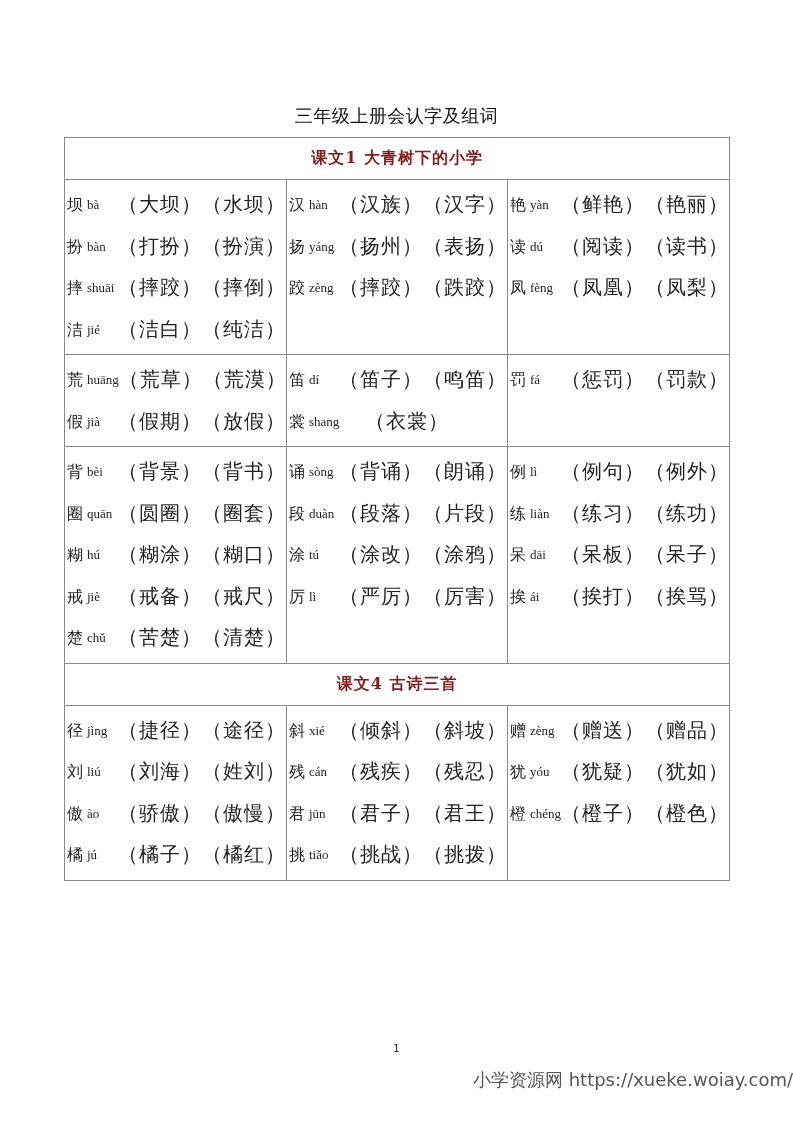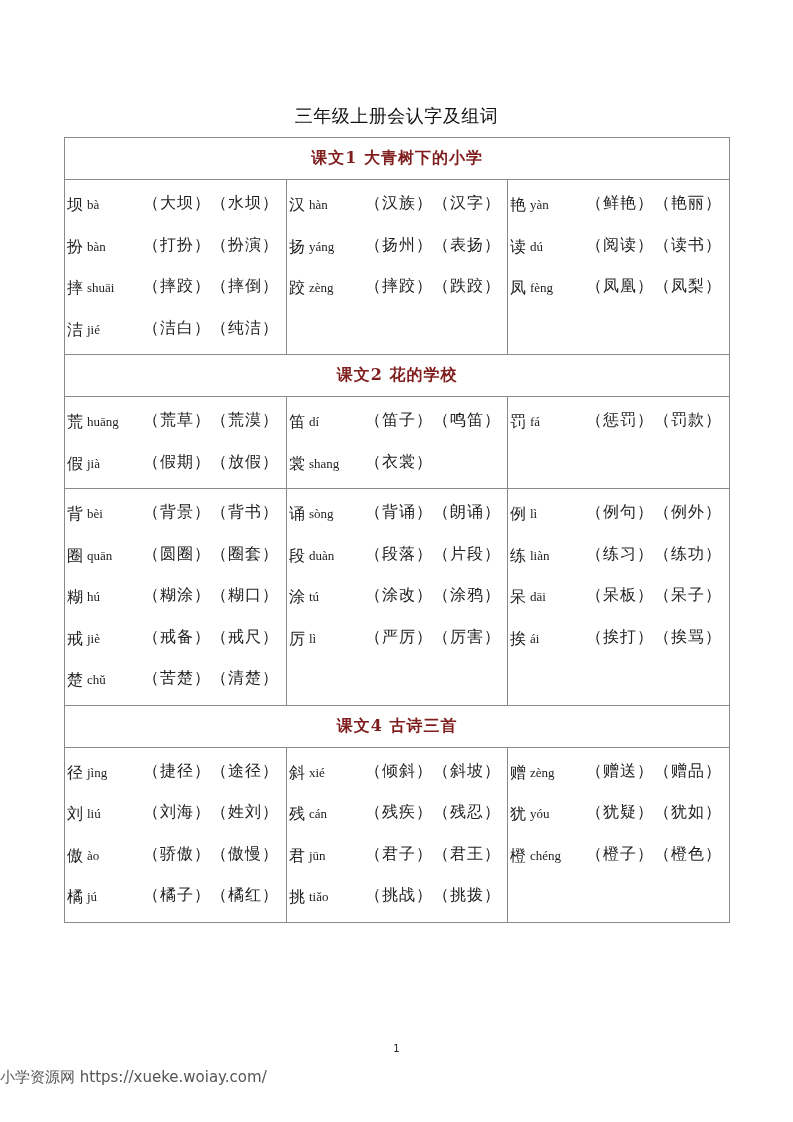--- a/index.html
+++ b/index.html
@@ -28,28 +28,28 @@
     .cell-inner { padding: 4px 0 4px 2px; }
     .entry {
       height: 41.5px; line-height: 41.5px; white-space: nowrap;
       font-size: 16px; display: flex; align-items: center;
     }
     .entry .ch { font-family: "DejaVu Serif", serif; font-size: 16px; color: #222; }
     .entry .py {
       font-family: Liberation Serif, serif; font-size: 13px; color: #222;
       margin-left: 4px; display: inline-block; width: 56px;
     }
-    .entry .words { font-family: Liberation Mono, monospace; font-size: 16px; color: #222; letter-spacing: 1px; }
+    .entry .words { font-family: Liberation Serif, serif; font-size: 20px; color: #222; letter-spacing: 1px; }
     .page-num {
       position: absolute; top: 1043px; left: 0; width: 793px; text-align: center;
       font-size: 10px; color: #222;
     }
     .footer {
-      position: absolute; top: 1068px; left: 0; width: 793px; text-align: left;
-      font-size: 15px; color: #555; font-family: "DejaVu Sans", sans-serif;
+      position: absolute; top: 1068px; left: 0; width: 793px; text-align: right;
+      font-size: 18px; color: #555; font-family: "DejaVu Sans", sans-serif;
     }
   </style>
 </head>
 <body>
 
 <div class="doc-title">三年级上册会认字及组词</div>
 
 <table class="word-table">
   <colgroup>
     <col style="width:222px">
@@ -117,23 +117,20 @@
               <span class="words">（阅读）（读书）</span>
             </div>
             <div class="entry">
               <span class="ch">凤</span>
               <span class="py">fèng</span>
               <span class="words">（凤凰）（凤梨）</span>
             </div>
           </div>
         </td>
       </tr>
-      <tr class="lesson-header">
-        <td colspan="3"><span>课文2</span><span class="sup"></span><span>&nbsp;</span><span>花的学校</span></td>
-      </tr>
       <tr>
         <td>
           <div class="cell-inner">
             <div class="entry">
               <span class="ch">荒</span>
               <span class="py">huāng</span>
               <span class="words">（荒草）（荒漠）</span>
             </div>
             <div class="entry">
               <span class="ch">假</span>

